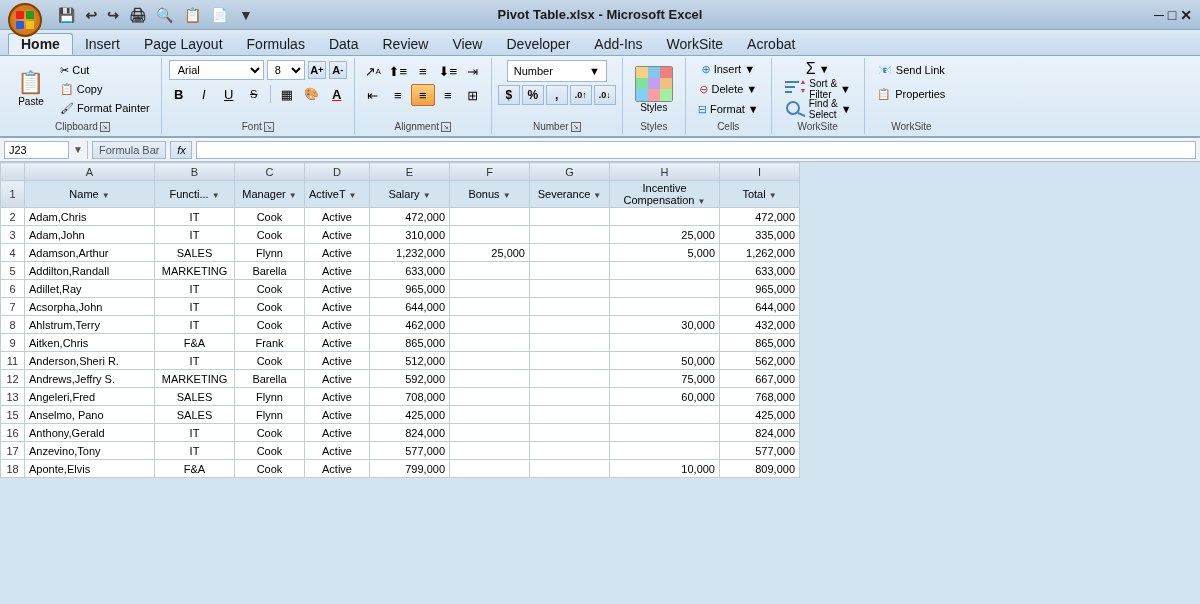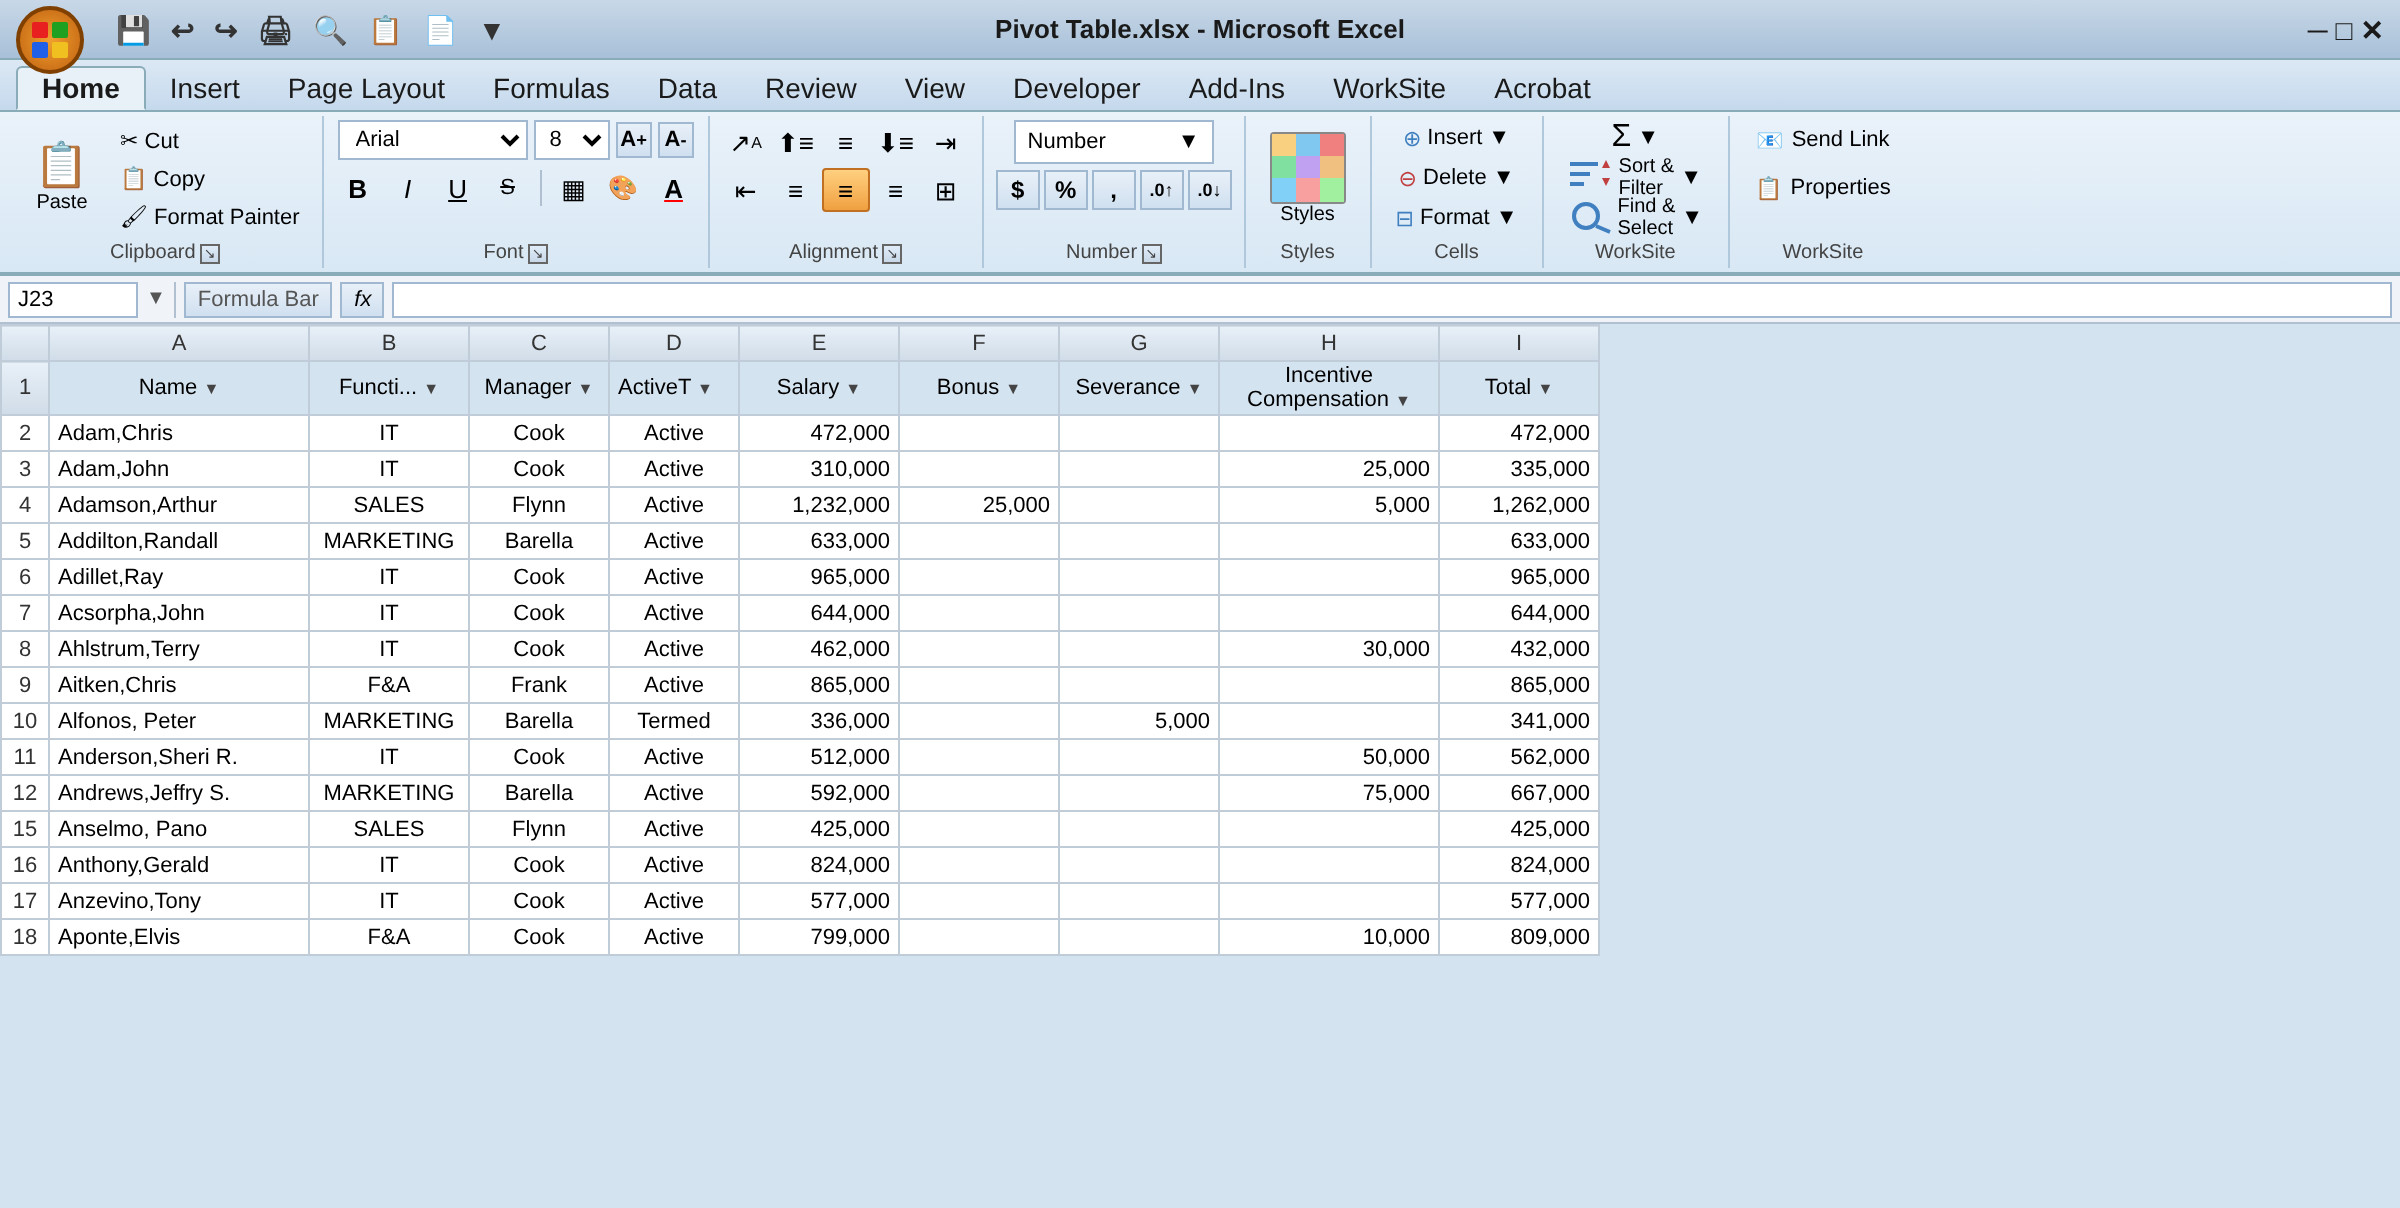--- a/index.html
+++ b/index.html
@@ -814,32 +814,20 @@
           <td style="text-align: center;">F&amp;A</td>
           <td style="text-align: center;">Frank</td>
           <td style="text-align: center;">Active</td>
           <td style="text-align: right;">865,000</td>
           <td style="text-align: right;"></td>
           <td style="text-align: right;"></td>
           <td style="text-align: right;"></td>
           <td style="text-align: right;">865,000</td>
         </tr>
         <tr class="data-row">
-          <td class="row-header">10</td>
-          <td style="text-align: left;">Alfonos, Peter</td>
-          <td style="text-align: center;">MARKETING</td>
-          <td style="text-align: center;">Barella</td>
-          <td style="text-align: center;">Termed</td>
-          <td style="text-align: right;">336,000</td>
-          <td style="text-align: right;"></td>
-          <td style="text-align: right;">5,000</td>
-          <td style="text-align: right;"></td>
-          <td style="text-align: right;">341,000</td>
-        </tr>
-        <tr class="data-row">
           <td class="row-header">11</td>
           <td style="text-align: left;">Anderson,Sheri R.</td>
           <td style="text-align: center;">IT</td>
           <td style="text-align: center;">Cook</td>
           <td style="text-align: center;">Active</td>
           <td style="text-align: right;">512,000</td>
           <td style="text-align: right;"></td>
           <td style="text-align: right;"></td>
           <td style="text-align: right;">50,000</td>
           <td style="text-align: right;">562,000</td>
@@ -850,20 +838,32 @@
           <td style="text-align: center;">MARKETING</td>
           <td style="text-align: center;">Barella</td>
           <td style="text-align: center;">Active</td>
           <td style="text-align: right;">592,000</td>
           <td style="text-align: right;"></td>
           <td style="text-align: right;"></td>
           <td style="text-align: right;">75,000</td>
           <td style="text-align: right;">667,000</td>
         </tr>
         <tr class="data-row">
+          <td class="row-header">13</td>
+          <td style="text-align: left;">Angeleri,Fred</td>
+          <td style="text-align: center;">SALES</td>
+          <td style="text-align: center;">Flynn</td>
+          <td style="text-align: center;">Active</td>
+          <td style="text-align: right;">708,000</td>
+          <td style="text-align: right;"></td>
+          <td style="text-align: right;"></td>
+          <td style="text-align: right;">60,000</td>
+          <td style="text-align: right;">768,000</td>
+        </tr>
+        <tr class="data-row">
           <td class="row-header">15</td>
           <td style="text-align: left;">Anselmo, Pano</td>
           <td style="text-align: center;">SALES</td>
           <td style="text-align: center;">Flynn</td>
           <td style="text-align: center;">Active</td>
           <td style="text-align: right;">425,000</td>
           <td style="text-align: right;"></td>
           <td style="text-align: right;"></td>
           <td style="text-align: right;"></td>
           <td style="text-align: right;">425,000</td>

